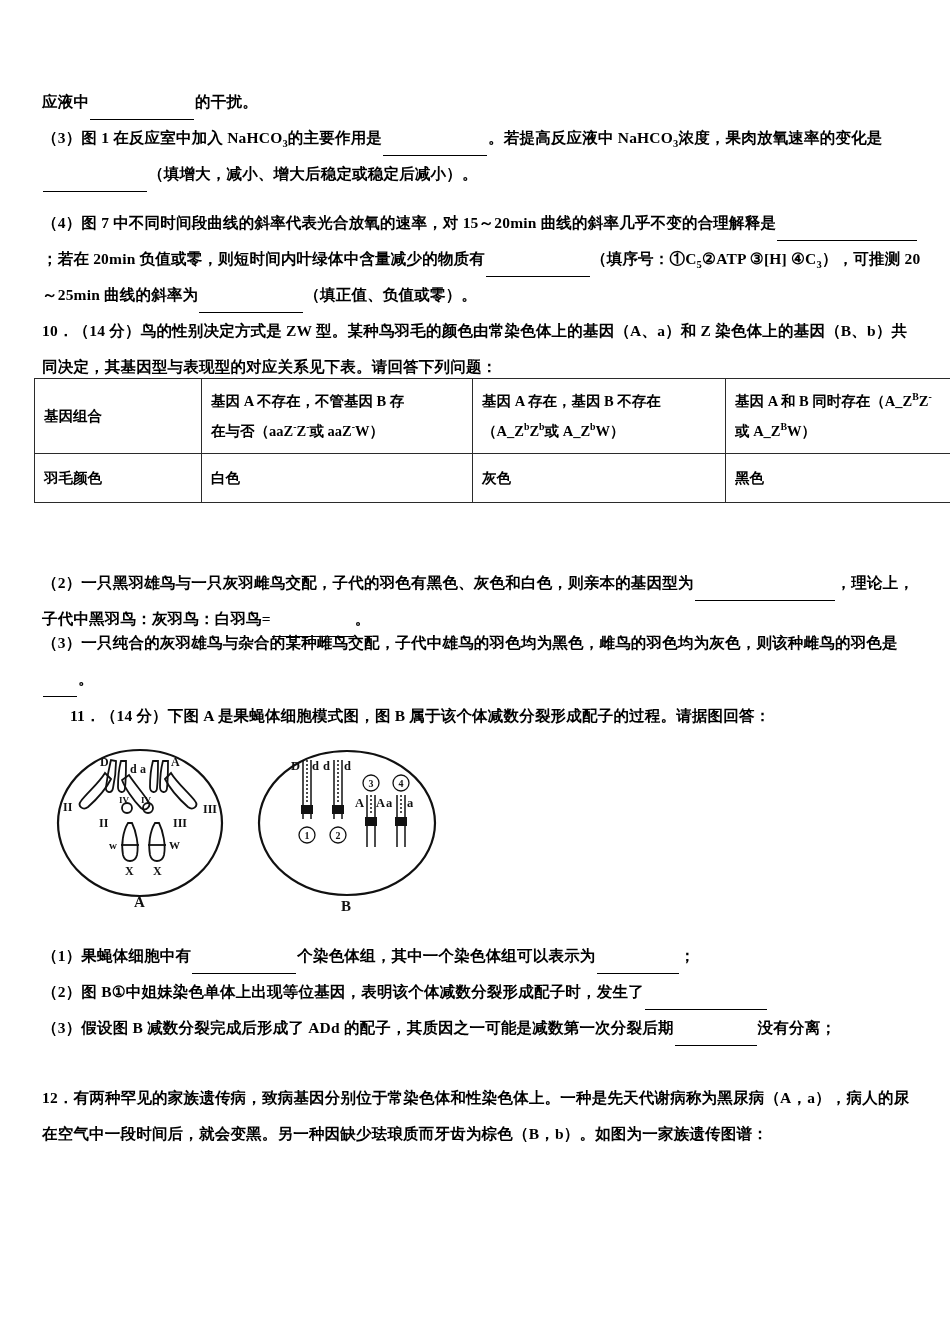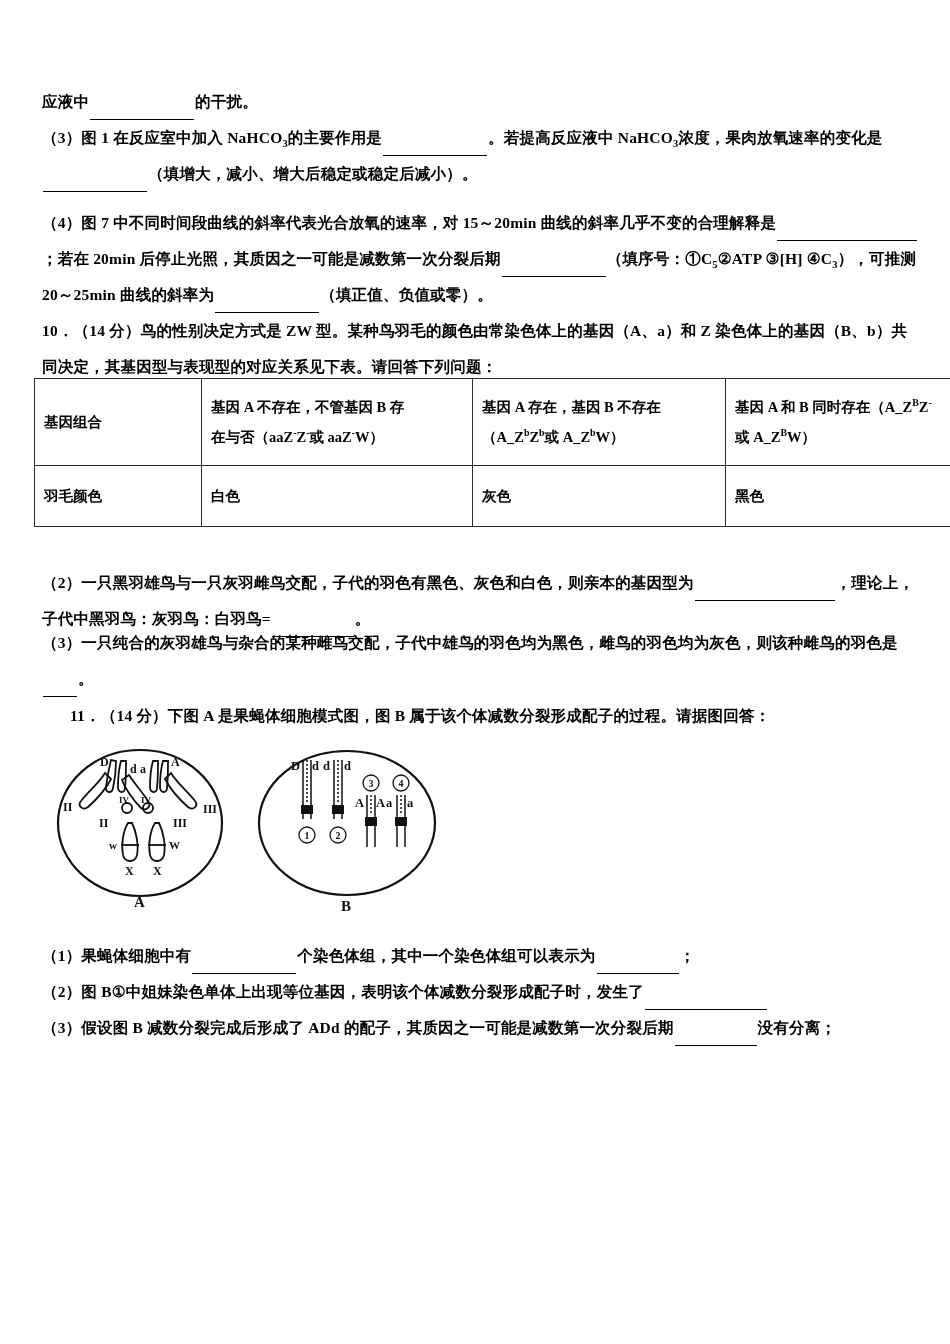--- a/index.html
+++ b/index.html
@@ -60,21 +60,21 @@
     left: 34px;
     top: 378px;
     width: 886px;
     border-collapse: collapse;
     font-size: 14.5px;
     font-weight: bold;
     table-layout: fixed;
   }
   table.geno td {
     border: 1.1px solid #2b2b2b;
-    padding: 13px 9px;
+    padding: 7px 9px;
     vertical-align: middle;
     line-height: 30px;
   }
   table.geno td.c0 { width: 148px; }
   table.geno td.c1 { width: 252px; }
   table.geno td.c2 { width: 234px; }
   table.geno td.c3 { width: 252px; }
   table.geno tr.row-colors td { line-height: 22px; height: 34px; }
 
   
@@ -98,21 +98,21 @@
   </div>
 
   <div class="body-text" style="top:120px;">
     <p class="para">
       <span>（3）</span><span>图 1 在反应室中加入 NaHCO</span><sub>3</sub><span>的主要作用是</span><span class="blank b-lg"></span><span>。若提高反应液中 NaHCO</span><sub>3</sub><span>浓度，果肉放氧速率的变化是</span><span class="blank b-lg"></span><span>（填增大，减小、增大后稳定或稳定后减小）。</span>
     </p>
   </div>
 
   <div class="body-text" style="top:205px;">
     <p class="para">
-      <span>（4）</span><span>图 7 中不同时间段曲线的斜率代表光合放氧的速率，对 15～20min 曲线的斜率几乎不变的合理解释是</span><span class="blank b-xxl"></span><span>；若在 20min 后停止光照，其质因之一可能是减数第一次分裂后期</span><span class="blank b-lg"></span><span>（填序号：①C</span><sub>5</sub><span>②ATP  ③[H] ④C</span><sub>3</sub><span>），可推测 20～25min 曲线的斜率为</span><span class="blank b-lg"></span><span>（填正值、负值或零）。</span>
+      <span>（4）</span><span>图 7 中不同时间段曲线的斜率代表光合放氧的速率，对 15～20min 曲线的斜率几乎不变的合理解释是</span><span class="blank b-xxl"></span><span>；若在 20min 负值或零，则短时间内叶绿体中含量减少的物质有</span><span class="blank b-lg"></span><span>（填序号：①C</span><sub>5</sub><span>②ATP  ③[H] ④C</span><sub>3</sub><span>），可推测 20～25min 曲线的斜率为</span><span class="blank b-lg"></span><span>（填正值、负值或零）。</span>
     </p>
   </div>
 
   <div class="body-text" style="top:313px;">
     <p class="para">
       <span>10．</span><span>（14 分）</span><span>鸟的性别决定方式是 ZW 型。某种鸟羽毛的颜色由常染色体上的基因（A、a）和 Z 染色体上的基因（B、b）共同决定，其基因型与表现型的对应关系见下表。请回答下列问题：</span>
     </p>
   </div>
 
   <table class="geno">
@@ -279,14 +279,19 @@
     </p>
   </div>
 
   <div class="body-text" style="top:1010px;">
     <p class="para">
       <span>（3）</span><span>假设图 B 减数分裂完成后形成了 ADd 的配子，其质因之一可能是减数第一次分裂后期</span><span class="blank b-md"></span><span>没有分离；</span>
     </p>
   </div>
 
 
+  <div class="body-text" style="top:1080px;">
+    <p class="para">
+      <span>12．</span><span>有两种罕见的家族遗传病，致病基因分别位于常染色体和性染色体上。一种是先天代谢病称为黑尿病（A，a），</span><span>病人的尿在空气中一段时间后，就会变黑。另一种因缺少珐琅质而牙齿为棕色（B，b）。如图为一家族遗传图谱：</span>
+    </p>
+  </div>
 
 </div>
 
 </body></html>

